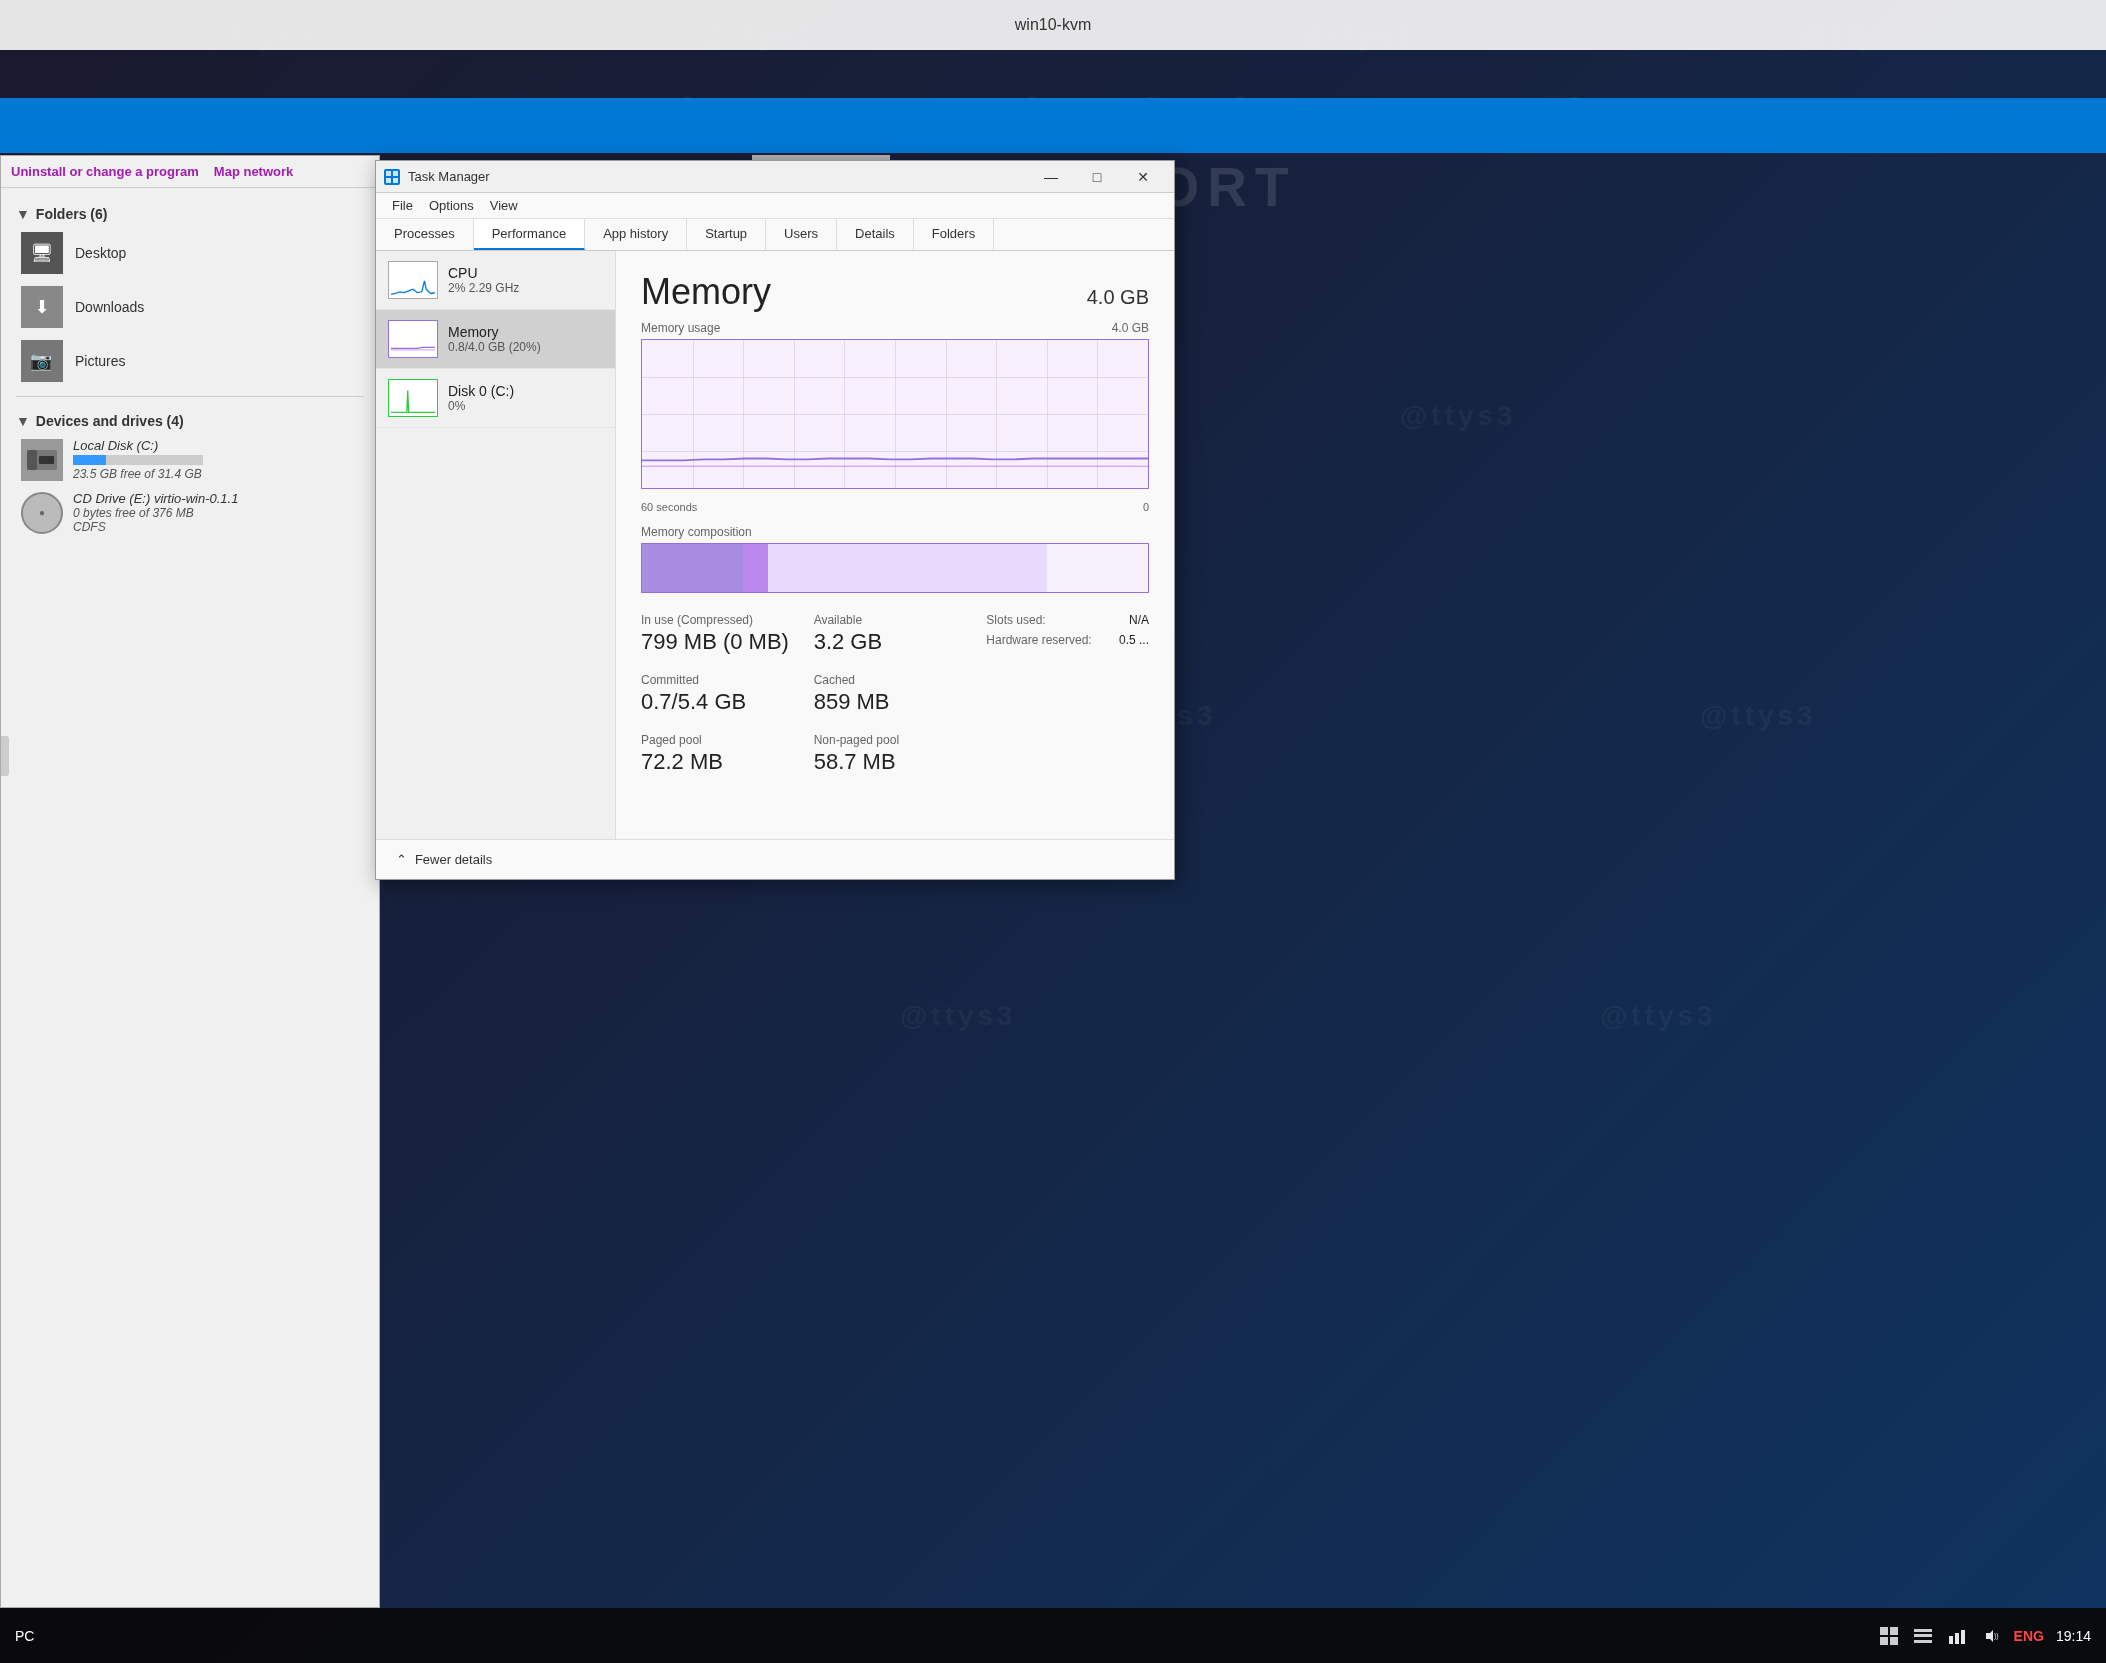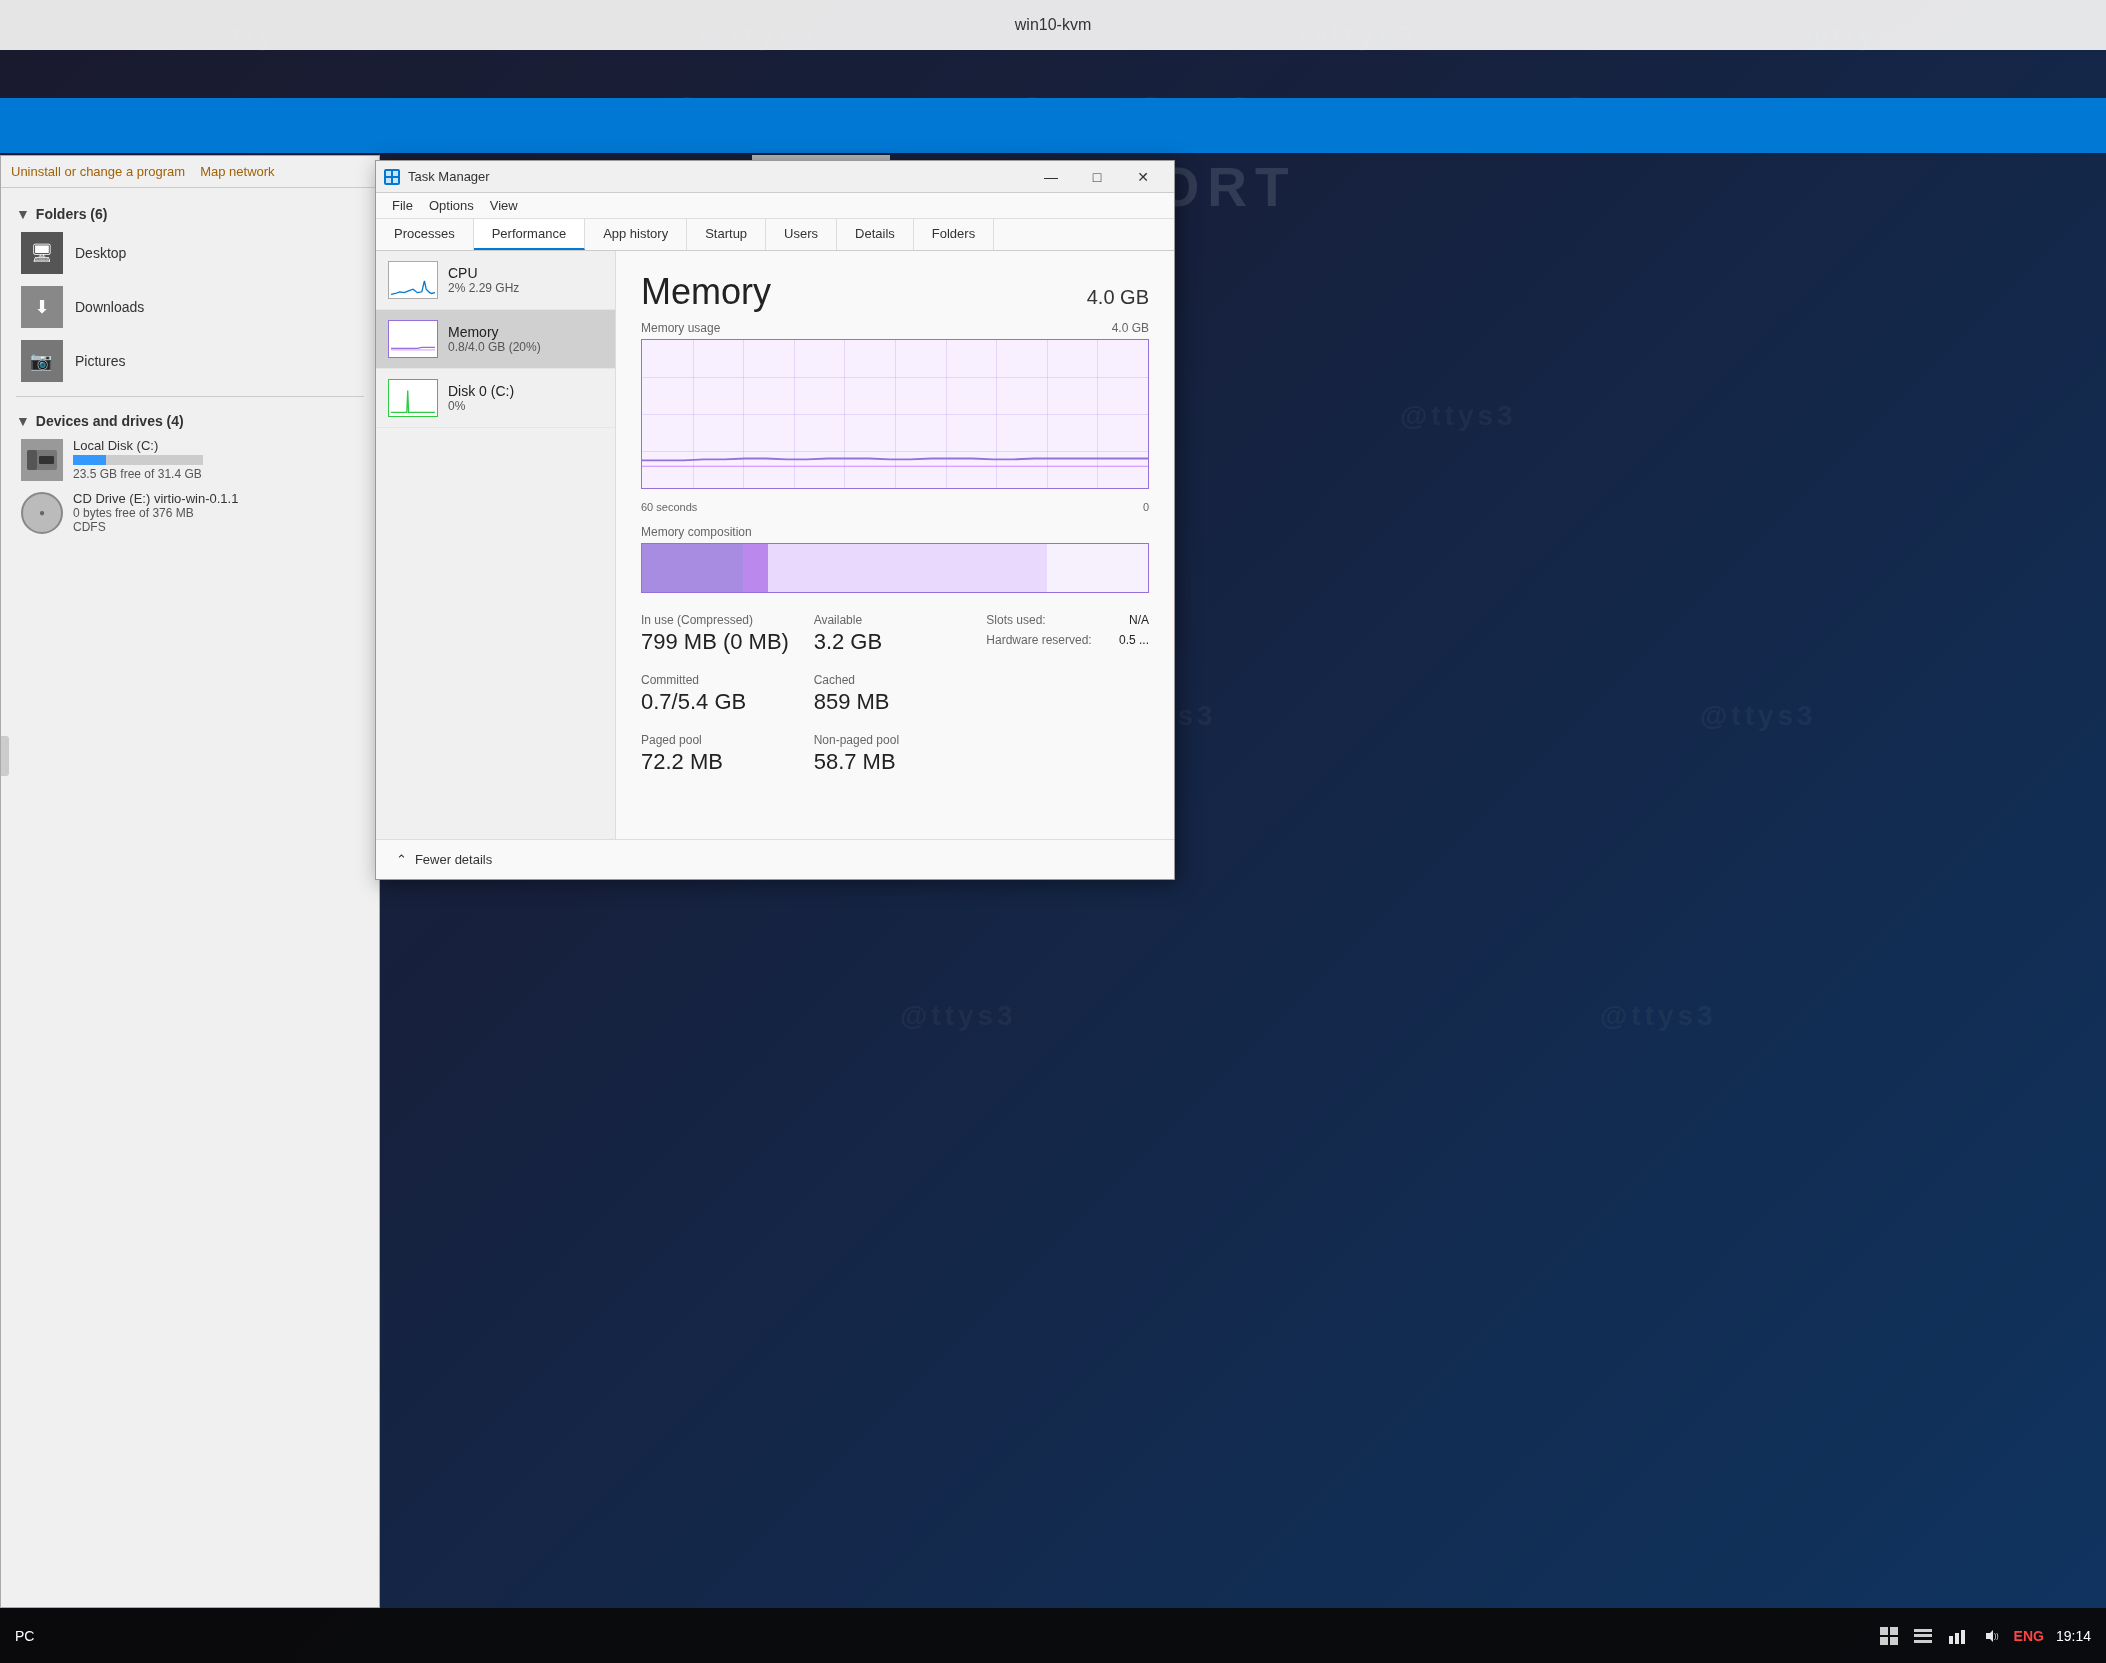--- a/index.html
+++ b/index.html
@@ -57,23 +57,24 @@
       display: flex;
       align-items: center;
       padding: 8px 10px;
       gap: 15px;
       font-size: 14px;
       color: #333;
       border-bottom: 1px solid #ccc;
     }
 
     .fe-link {
-      color: #a16207;
+      color: #a21caf;
       cursor: pointer;
       font-size: 13px;
+      font-weight: bold;
     }
 
     .file-explorer-content {
       padding: 10px;
     }
 
     .folder-group-header {
       display: flex;
       align-items: center;
       gap: 6px;
@@ -136,21 +137,21 @@
       width: 42px;
       height: 42px;
       background: #999;
       display: flex;
       align-items: center;
       justify-content: center;
       font-size: 9px;
       flex-shrink: 0;
     }
 
-    .drive-info { flex: 1; }
+    .drive-info { flex: 1; font-style: italic; }
     .drive-name { font-size: 13px; color: #333; font-weight: 500; }
     .drive-bar-container {
       height: 10px;
       background: #ccc;
       margin: 2px 0;
       width: 130px;
     }
     .drive-bar-fill {
       height: 100%;
       background: #3399ff;

